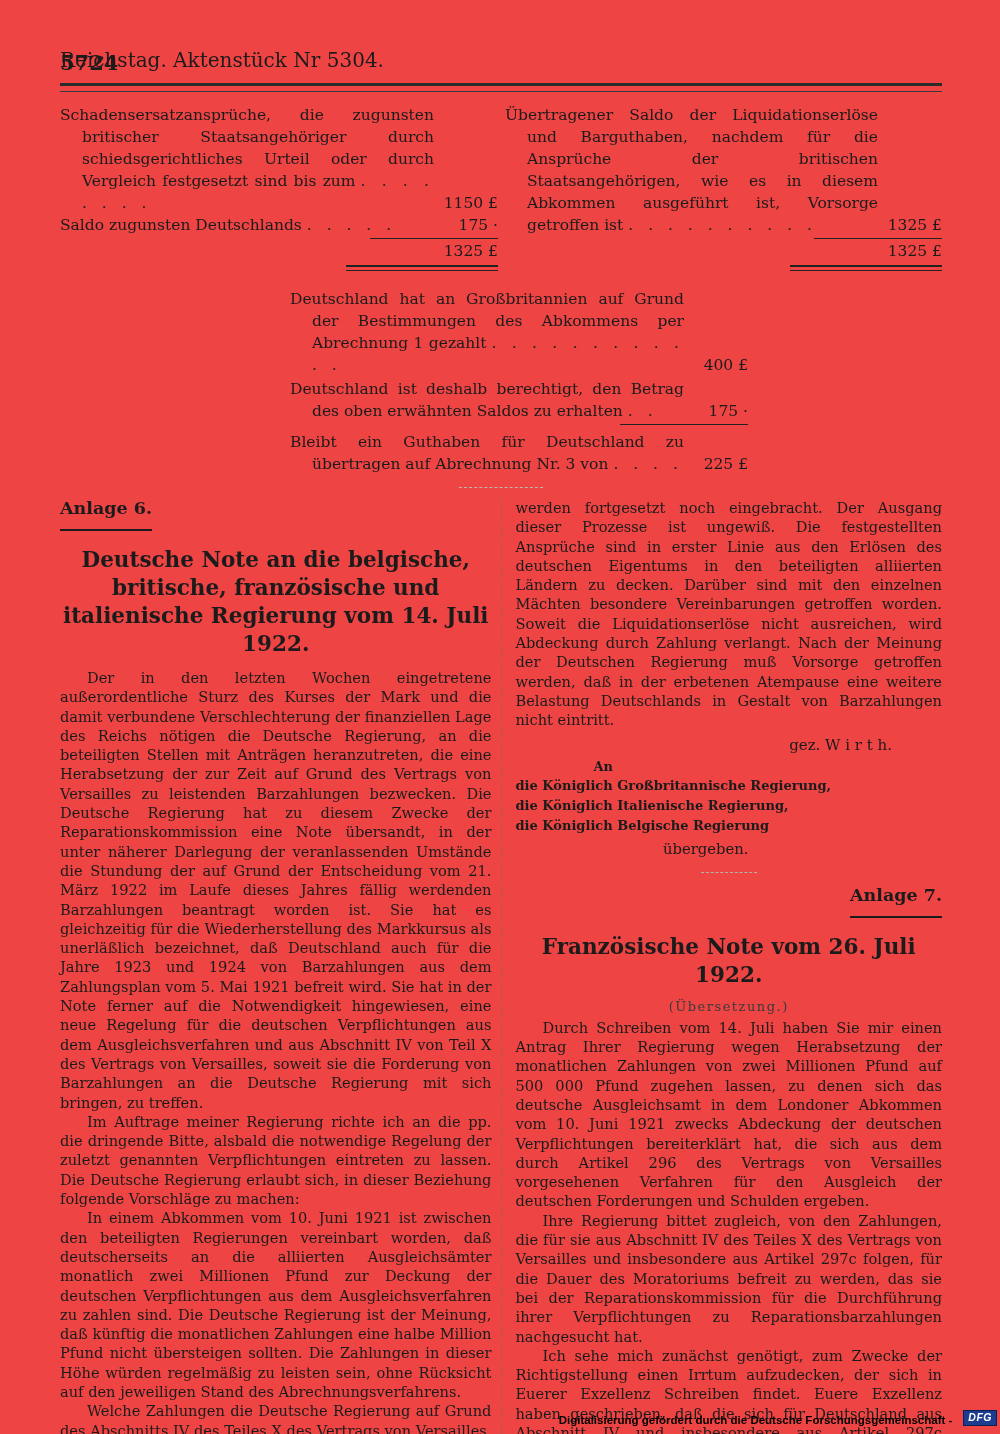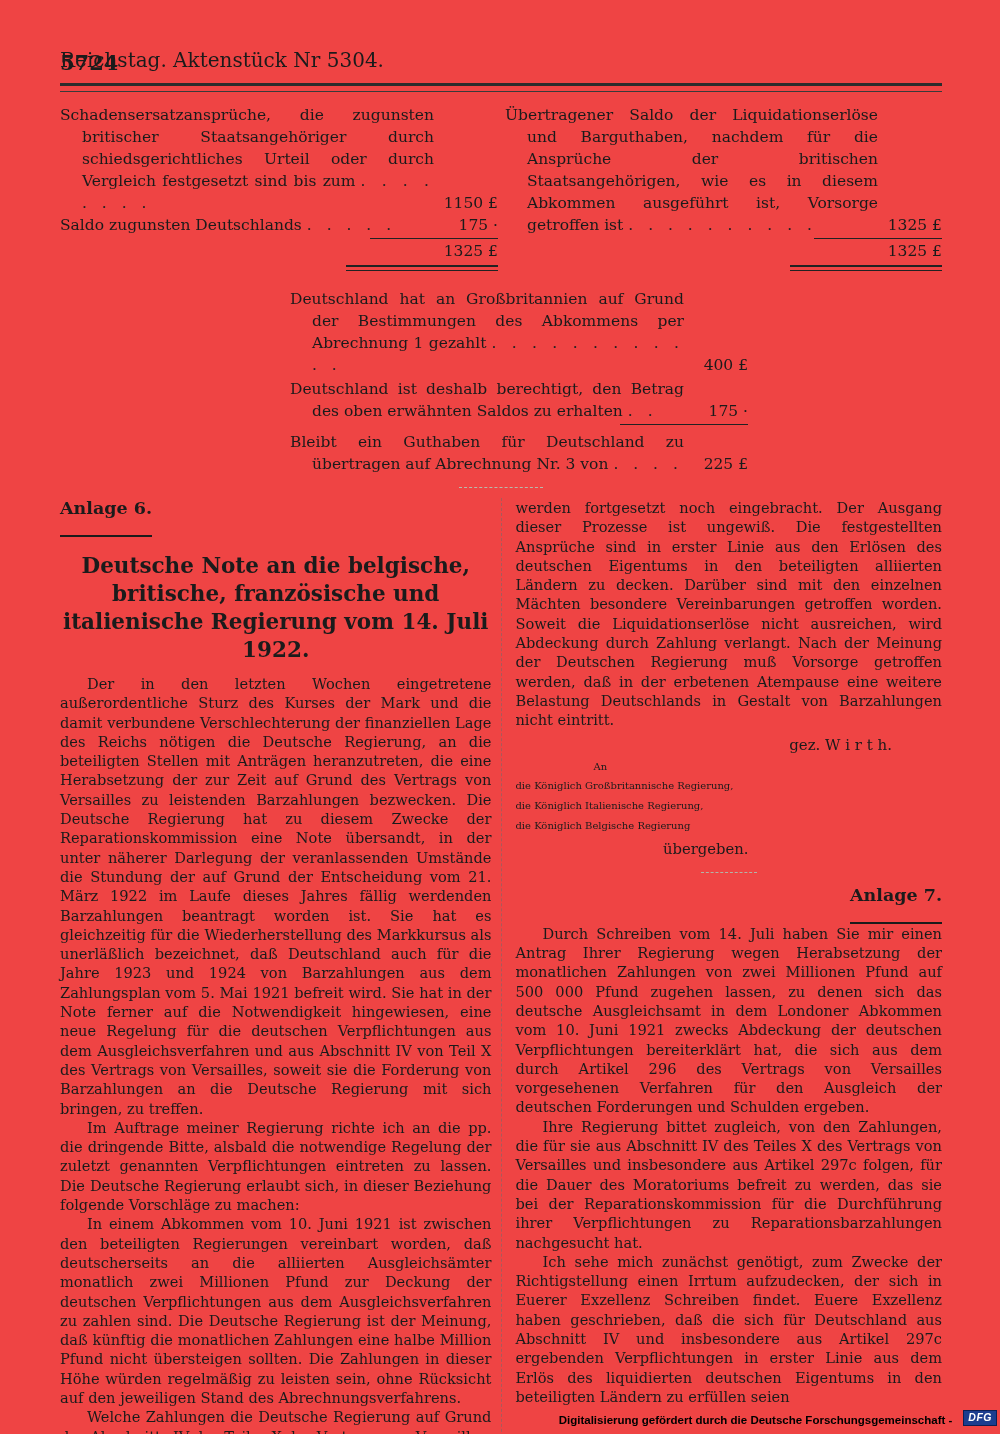--- a/index.html
+++ b/index.html
@@ -52,35 +52,35 @@
   .squiggle { width: 84px; border-top: 1.4px dashed #b9b9ab; margin: 12px auto 0; }
 
   
   .cols { display: flex; margin-top: 10px; }
   .col-left  { width: 438px; padding-right: 10px; border-right: 1px dashed rgba(110,110,110,.55); }
   .col-right { width: 433px; padding-left: 13px; }
 
   .anlage-label {
     display: inline-block;
     font-weight: bold; font-size: 17.5px;
-    border-bottom: 2.4px solid #1b1b1b; padding-bottom: 17px; text-align: right;
+    border-bottom: 2.4px solid #1b1b1b; padding-bottom: 11px; text-align: right;
   }
   .note-title {
     text-align: center; font-weight: bold;
     font-size: 21.5px; line-height: 28px;
     margin: 15px 2px 10px;
   }
   .para {
     font-size: 14.6px; line-height: 19.3px;
     text-align: justify; text-indent: 27px;
     margin: 0;
   }
   .para.noindent { text-indent: 0; }
   .sig { text-align: right; padding-right: 50px; font-size: 15px; line-height: 24px; margin-top: 3px; }
-  .addr { font-size: 10px; line-height: 19.8px; }
+  .addr { font-size: 13px; line-height: 19.8px; font-weight: bold; }
   .addr-an { padding-left: 78px; }
   .closing { text-align: center; padding-right: 46px; font-size: 14.8px; line-height: 20px; margin-top: 3px; }
   .sep-small { width: 56px; border-top: 1.3px dashed #b3b3a7; margin: 13px auto 11px; }
   .anlage7-row { text-align: right; margin-top: 12px; }
   .subtitle { text-align: center; font-size: 13px; letter-spacing: 1.5px; color: #3a3a3a; margin: 1px 0 4px; }
 
   
   .footer {
     position: absolute; right: 3px; bottom: 8px;
     display: flex; align-items: flex-end; gap: 11px;
@@ -175,20 +175,22 @@
         <div class="addr">die Königlich Großbritannische Regierung,</div>
         <div class="addr">die Königlich Italienische Regierung,</div>
         <div class="addr">die Königlich Belgische Regierung</div>
         <div class="closing">übergeben.</div>
 
         <div class="sep-small"></div>
 
         <div class="anlage7-row">
           <span class="anlage-label">Anlage 7.</span>
         </div>
+        <div class="note-title">Französische Note vom 26. Juli 1922.</div>
+        <div class="subtitle">(Übersetzung.)</div>
         <p class="para">Durch Schreiben vom 14. Juli haben Sie mir einen Antrag Ihrer Regierung wegen Herabsetzung der monatlichen Zahlungen von zwei Millionen Pfund auf 500 000 Pfund zugehen lassen, zu denen sich das deutsche Ausgleichsamt in dem Londoner Abkommen vom 10. Juni 1921 zwecks Abdeckung der deutschen Verpflichtungen bereiterklärt hat, die sich aus dem durch Artikel 296 des Vertrags von Versailles vorgesehenen Verfahren für den Ausgleich der deutschen Forderungen und Schulden ergeben.</p>
         <p class="para">Ihre Regierung bittet zugleich, von den Zahlungen, die für sie aus Abschnitt IV des Teiles X des Vertrags von Versailles und insbesondere aus Artikel 297c folgen, für die Dauer des Moratoriums befreit zu werden, das sie bei der Reparationskommission für die Durchführung ihrer Verpflichtungen zu Reparationsbarzahlungen nachgesucht hat.</p>
         <p class="para">Ich sehe mich zunächst genötigt, zum Zwecke der Richtigstellung einen Irrtum aufzudecken, der sich in Euerer Exzellenz Schreiben findet. Euere Exzellenz haben geschrieben, daß die sich für Deutschland aus Abschnitt IV und insbesondere aus Artikel 297c ergebenden Verpflichtungen in erster Linie aus dem Erlös des liquidierten deutschen Eigentums in den beteiligten Ländern zu erfüllen seien</p>
       </div>
     </div>
 
   </div>
 
   <div class="footer">
     <span>Digitalisierung gefördert durch die Deutsche Forschungsgemeinschaft -</span>

